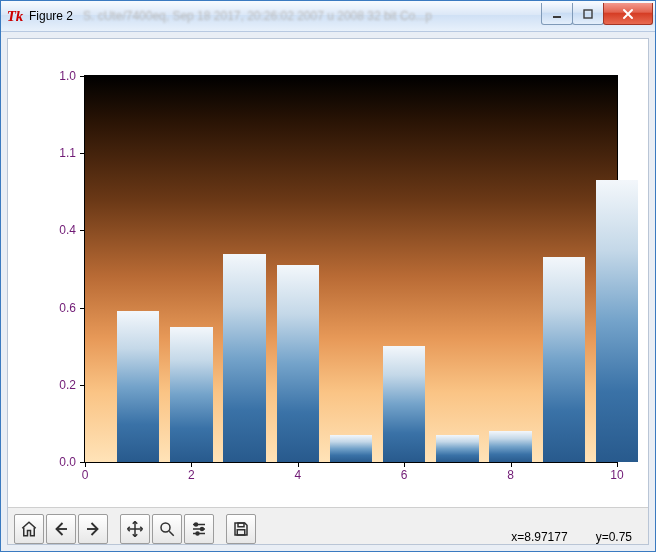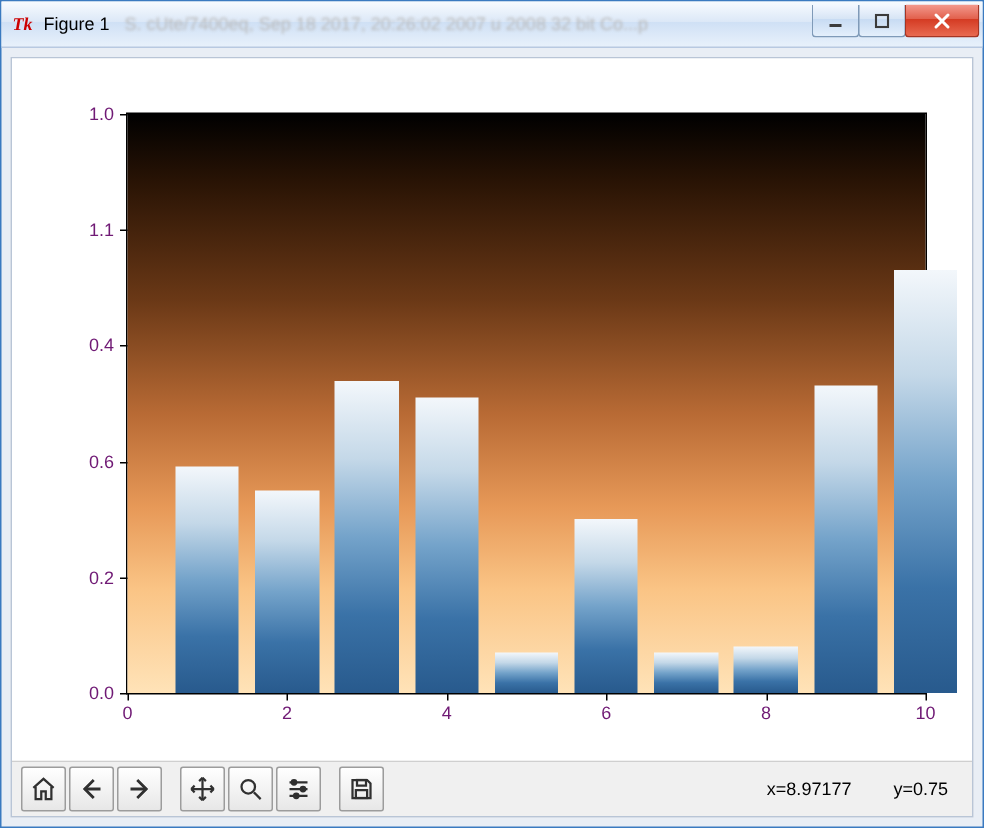--- a/index.html
+++ b/index.html
@@ -1,20 +1,20 @@
 <!DOCTYPE html>
 <html><head>
 <meta charset="utf-8">
 <style>
   html,body{margin:0;padding:0;font-family:"Segoe UI",Tahoma,sans-serif;font-size:12px;color:#222;background:#ccc}
   .outer-frame{width:656px;height:552px;box-sizing:border-box;border:1px solid #3a7ac0;background:#e9eef5;position:relative}
   .window{position:absolute;inset:0;display:flex;flex-direction:column}
   
   .titlebar{height:30px;background:linear-gradient(to bottom,#f7fbff,#dce8f7 45%,#cfe0f5 46%,#e8f1fb);border-bottom:1px solid #b8c9e1;display:flex;align-items:center;padding:0 0 0 6px;gap:6px}
-  .app-icon{width:16px;height:16px;display:inline-flex;align-items:center;justify-content:center;font-weight:bold;color:#cc0000;font-size:12px;font-style:italic;font-family:Georgia,serif}
+  .app-icon{width:16px;height:16px;display:inline-flex;align-items:center;justify-content:center;font-weight:bold;color:#cc0000;font-size:15px;font-style:italic;font-family:Georgia,serif}
   .title-text{flex:0 0 auto;color:#000}
   .title-blur{flex:1 1 auto;color:#b9b9b9;overflow:hidden;white-space:nowrap;filter:blur(1px);padding-left:4px}
   .win-btns{display:flex;align-items:stretch;height:22px;margin-top:-4px;margin-right:2px}
   .win-btn{width:30px;border:1px solid #7f9ab8;border-top:none;background:linear-gradient(to bottom,#f4f8ff,#d7e5f5 45%,#c7dbf3 46%,#e4effb);display:flex;align-items:center;justify-content:center;color:#3b3b3b;border-radius:0 0 3px 3px;margin-left:-1px}
   .win-btn:first-child{border-bottom-left-radius:3px}
   .win-btn svg{display:block}
   .win-close{width:48px;background:linear-gradient(to bottom,#f39a8e,#e2614d 45%,#d43a22 46%,#e86a51);color:#fff;border-color:#a43524}
   
   .client{flex:1 1 auto;background:#fff;margin:6px;border:1px solid #b9c5d6;display:flex;flex-direction:column}
   .canvas-wrap{flex:1 1 auto;position:relative;background:#fff}
@@ -23,34 +23,34 @@
   .plot-bg{position:absolute;inset:0;background:linear-gradient(to bottom,#000,#2a1405 12%,#6a3816 32%,#b96b35 52%,#e79958 68%,#fac485 82%,#ffe3b8)}
   .bars{position:absolute;inset:0}
   .bar{position:absolute;bottom:0;background:linear-gradient(to top,#285a8d 0%,#3a72a7 25%,#74a3ca 50%,#c4d8e8 75%,#f3f7fb 100%)}
   
   .ytick,.xtick{position:absolute;font-size:12px;color:#701a75}
   .ytick{right:100%;transform:translate(-9px,-50%);text-align:right}
   .yt-mark{position:absolute;right:100%;width:5px;height:1px;background:#000}
   .xtick{top:100%;transform:translate(-50%,6px);text-align:center}
   .xt-mark{position:absolute;top:100%;height:5px;width:1px;background:#000}
   
-  .toolbar{height:36px;border-top:1px solid #cfcfcf;background:#f0f0f0;display:flex;align-items:center;padding:0 6px;gap:2px}
+  .toolbar{height:36px;border-top:1px solid #cfcfcf;background:#f0f0f0;display:flex;align-items:flex-end;padding:0 6px;gap:2px}
   .tbtn{width:28px;height:28px;border:1px solid #9c9c9c;border-radius:2px;background:linear-gradient(to bottom,#fff,#e7e7e7);display:flex;align-items:center;justify-content:center;color:#303030}
   .tbtn svg{display:block}
   .tsep{width:8px}
   .coords{margin-left:auto;display:flex;gap:28px;margin-right:10px;color:#000;font-size:12px}
 </style>
 </head>
 <body>
 
 <div class="outer-frame">
  <div class="window">
   <div class="titlebar">
     <span class="app-icon">Tk</span>
-    <span class="title-text">Figure 1</span>
+    <span class="title-text">Figure 2</span>
     <span class="title-blur">S. cUte/7400eq,  Sep 18 2017,  20:26:02  2007  u 2008  32 bit  Co...p</span>
     <div class="win-btns">
       <div class="win-btn">
         <svg width="12" height="12" viewBox="0 0 12 12">
               <rect x="2" y="8" width="8" height="2" fill="currentColor"></rect>
             </svg>
       </div>
       <div class="win-btn">
         <svg width="12" height="12" viewBox="0 0 12 12">
               <rect x="2" y="2" width="8" height="8" fill="none" stroke="currentColor" stroke-width="1.4"></rect>

